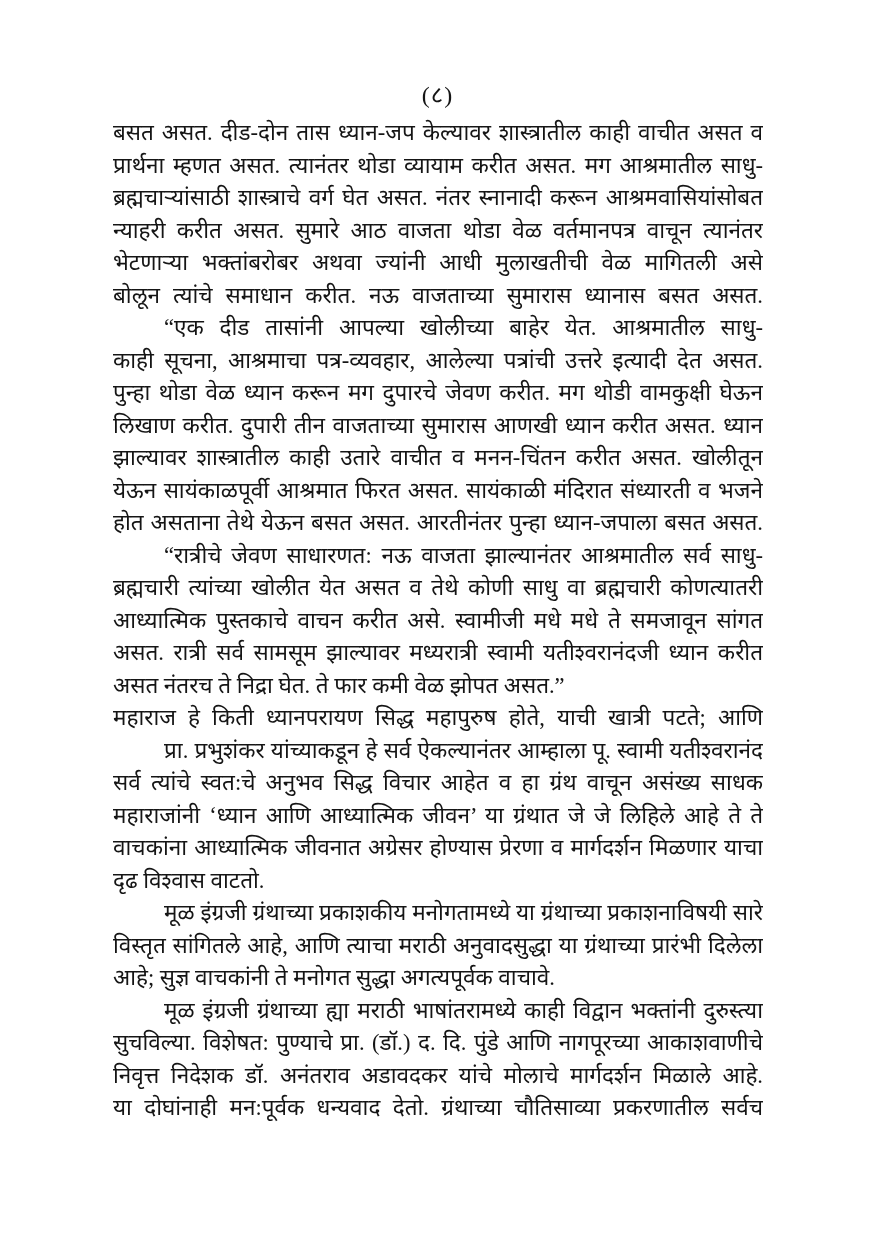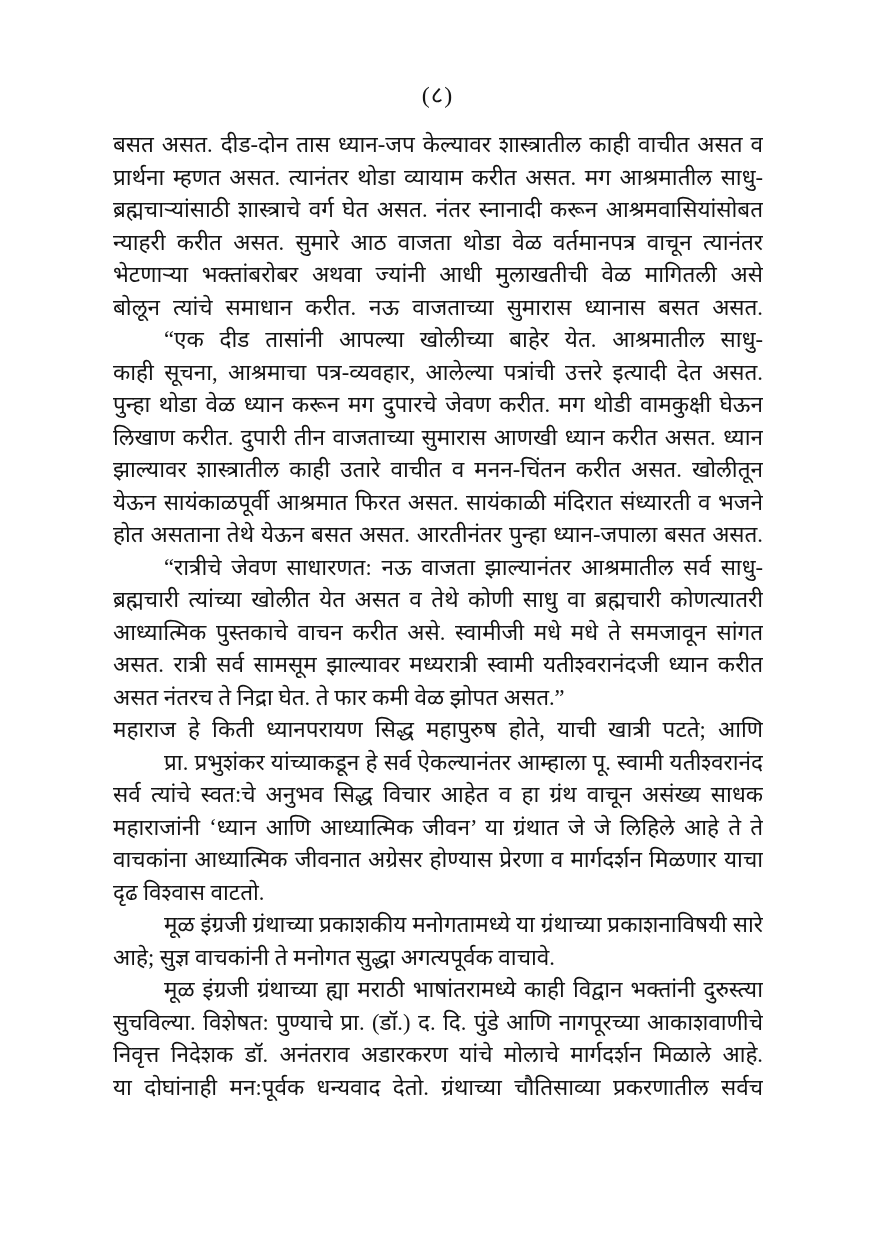--- a/index.html
+++ b/index.html
@@ -22,21 +22,21 @@
     left: 0;
     width: 100%;
     text-align: center;
     font-size: 24px;
     line-height: 30px;
     letter-spacing: 1px;
   }
   .text-block {
     position: absolute;
     left: 113px;
-    top: 129px;
+    top: 117px;
     width: 650px;
   }
   .paragraph {
     margin: 0;
     padding: 0;
   }
   .line {
     height: 32.5px;
     line-height: 32.5px;
     font-size: 22.5px;
@@ -93,24 +93,25 @@
       <div class="line">महाराज हे किती ध्यानपरायण सिद्ध महापुरुष होते, याची खात्री पटते; आणि</div>
       <div class="line first">प्रा. प्रभुशंकर यांच्याकडून हे सर्व ऐकल्यानंतर आम्हाला पू. स्वामी यतीश्वरानंद</div>
       <div class="line">सर्व त्यांचे स्वत:चे अनुभव सिद्ध विचार आहेत व हा ग्रंथ वाचून असंख्य साधक</div>
       <div class="line">महाराजांनी ‘ध्यान आणि आध्यात्मिक जीवन’ या ग्रंथात जे जे लिहिले आहे ते ते</div>
       <div class="line">वाचकांना आध्यात्मिक जीवनात अग्रेसर होण्यास प्रेरणा व मार्गदर्शन मिळणार याचा</div>
       <div class="line end">दृढ विश्वास वाटतो.</div>
     </div>
 
     <div class="paragraph">
       <div class="line first">मूळ इंग्रजी ग्रंथाच्या प्रकाशकीय मनोगतामध्ये या ग्रंथाच्या प्रकाशनाविषयी सारे</div>
+      <div class="line">विस्तृत सांगितले आहे, आणि त्याचा मराठी अनुवादसुद्धा या ग्रंथाच्या प्रारंभी दिलेला</div>
       <div class="line end">आहे; सुज्ञ वाचकांनी ते मनोगत सुद्धा अगत्यपूर्वक वाचावे.</div>
     </div>
 
     <div class="paragraph">
       <div class="line first">मूळ इंग्रजी ग्रंथाच्या ह्या मराठी भाषांतरामध्ये काही विद्वान भक्तांनी दुरुस्त्या</div>
       <div class="line">सुचविल्या. विशेषत: पुण्याचे प्रा. (डॉ.) द. दि. पुंडे आणि नागपूरच्या आकाशवाणीचे</div>
-      <div class="line">निवृत्त निदेशक डॉ. अनंतराव अडारकरण यांचे मोलाचे मार्गदर्शन मिळाले आहे.</div>
+      <div class="line">निवृत्त निदेशक डॉ. अनंतराव अडावदकर यांचे मोलाचे मार्गदर्शन मिळाले आहे.</div>
       <div class="line">या दोघांनाही मन:पूर्वक धन्यवाद देतो. ग्रंथाच्या चौतिसाव्या प्रकरणातील सर्वच</div>
     </div>
 
   </div>
 </div>
 
 </body></html>

